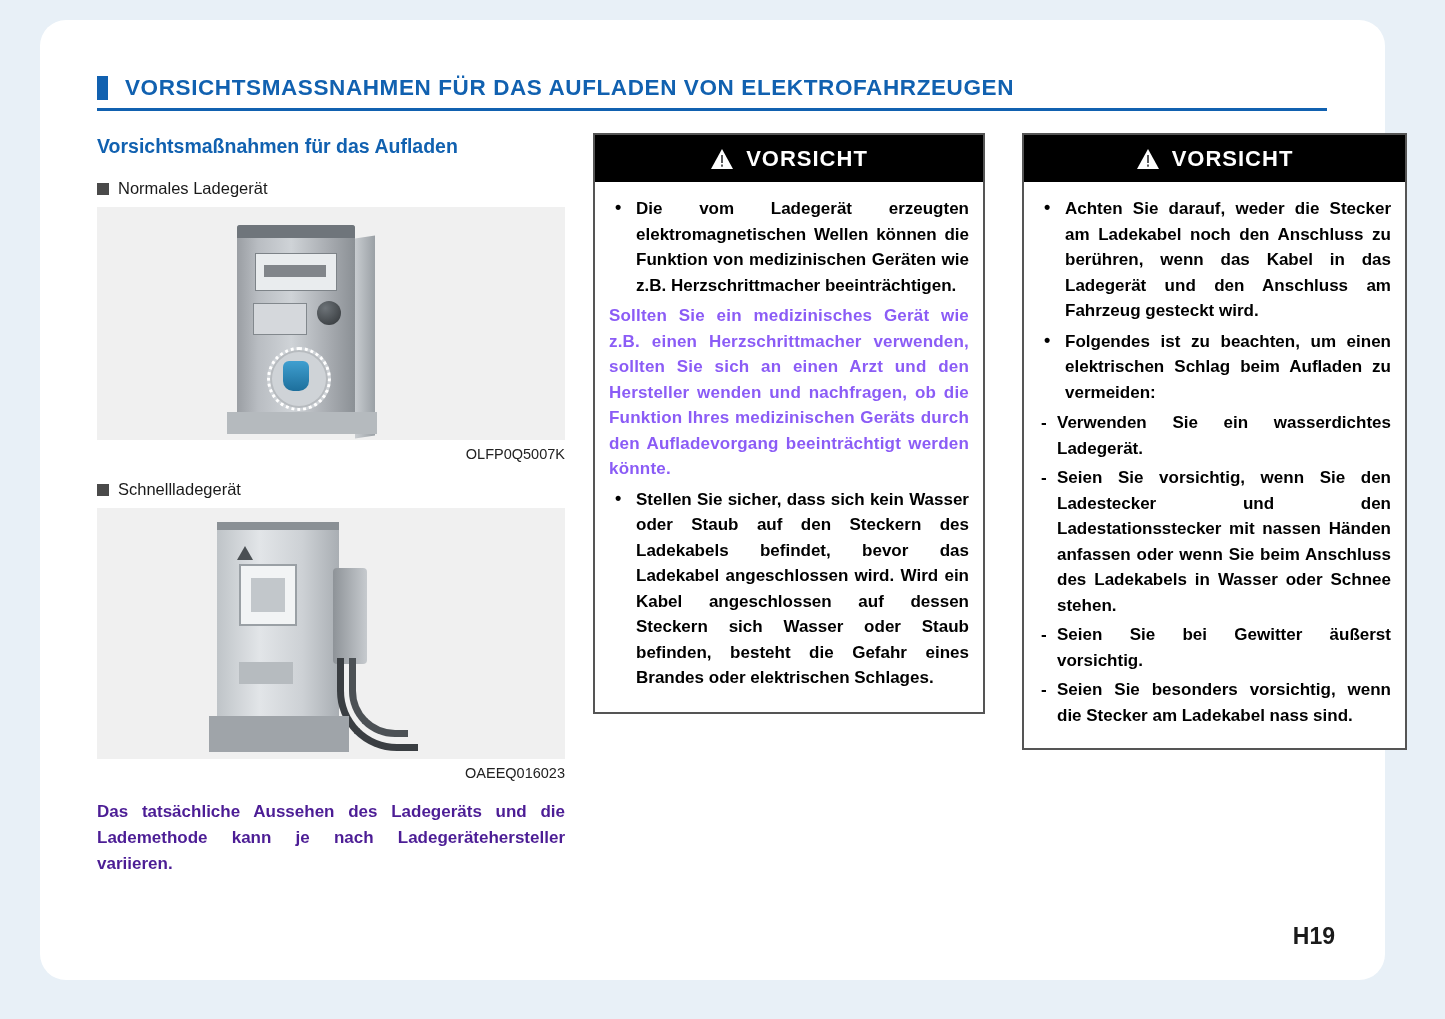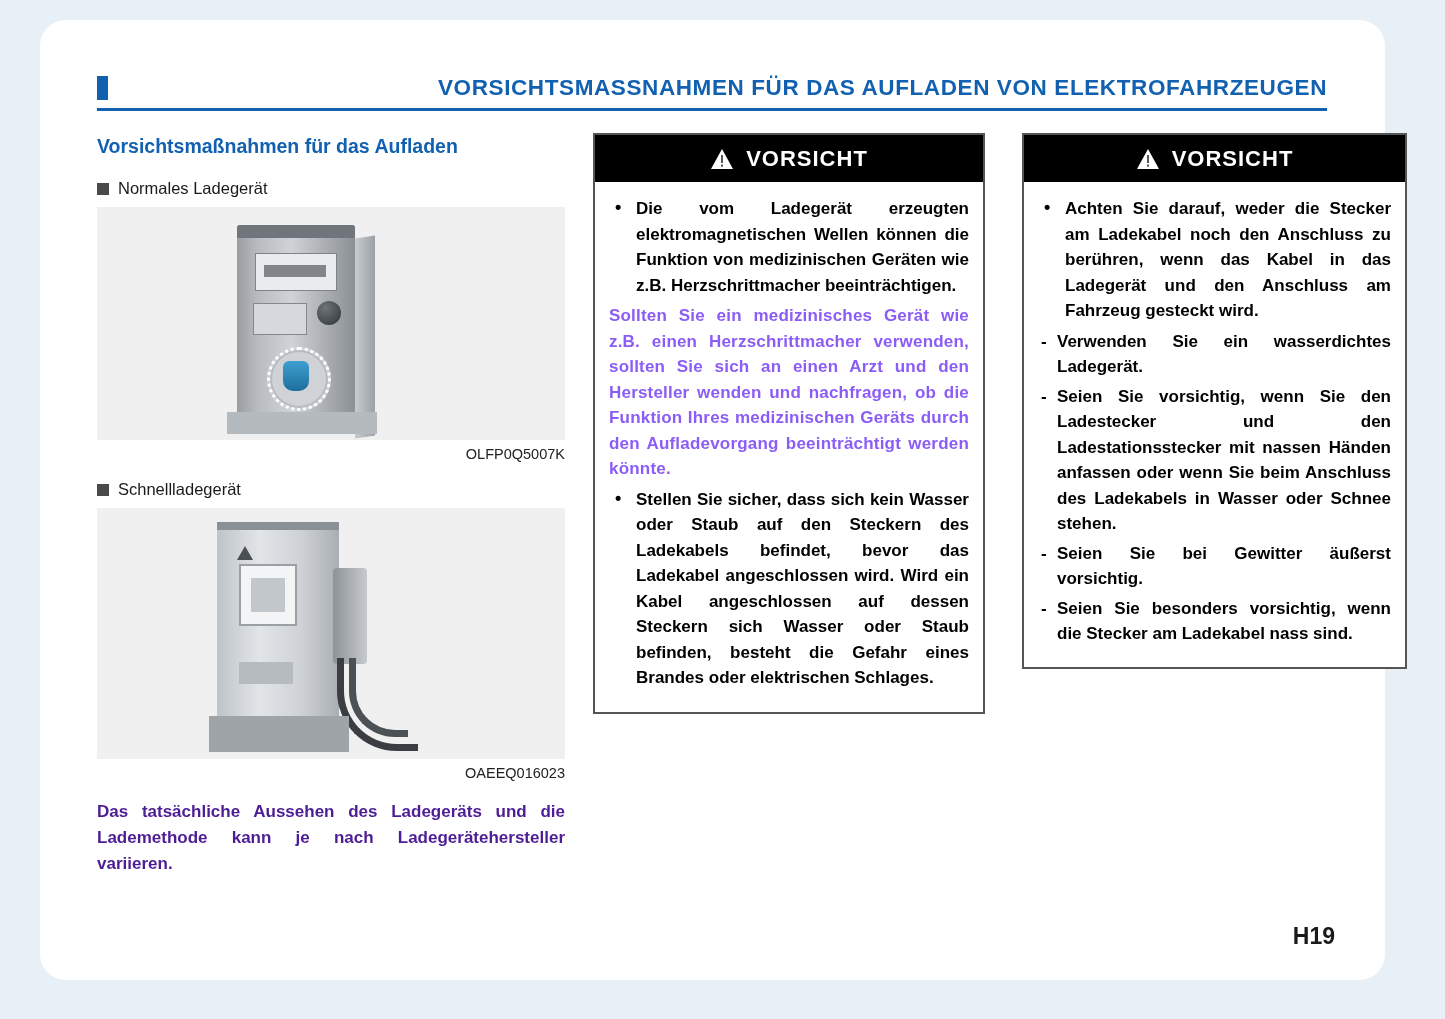--- a/index.html
+++ b/index.html
@@ -27,21 +27,20 @@
     left: 57px;
     top: 55px;
     width: 1230px;
   }
   
   .header {
     display: flex;
     align-items: center;
     border-bottom: 3px solid #1161b0;
     padding-bottom: 7px;
-    justify-content: space-between;
   }
   .header-marker {
     width: 11px;
     height: 24px;
     background: #1161b0;
     margin-right: 17px;
     flex: none;
   }
   .header-title {
     color: #1161b0;
@@ -444,20 +443,21 @@
                 <polygon points="12,1 23,21 1,21" fill="#ffffff"></polygon>
                 <rect x="11" y="7" width="2" height="8" fill="#58595b"></rect>
                 <rect x="11" y="16.5" width="2" height="2.2" fill="#58595b"></rect>
               </svg>
             </span>
             <span>VORSICHT</span>
           </div>
           <div class="caution-body">
             <ul class="bullets">
               <li>Achten Sie darauf, weder die Stecker am Ladekabel noch den Anschluss zu berühren, wenn das Kabel in das Ladegerät und den Anschluss am Fahrzeug gesteckt wird.</li>
+              <li>Folgendes ist zu beachten, um einen elektrischen Schlag beim Aufladen zu vermeiden:</li>
             </ul>
             <ul class="dashes">
               <li>Verwenden Sie ein wasserdichtes Ladegerät.</li>
               <li>Seien Sie vorsichtig, wenn Sie den Ladestecker und den Ladestationsstecker mit nassen Händen anfassen oder wenn Sie beim Anschluss des Ladekabels in Wasser oder Schnee stehen.</li>
               <li>Seien Sie bei Gewitter äußerst vorsichtig.</li>
               <li>Seien Sie besonders vorsichtig, wenn die Stecker am Ladekabel nass sind.</li>
             </ul>
           </div>
         </div>
       </div>

